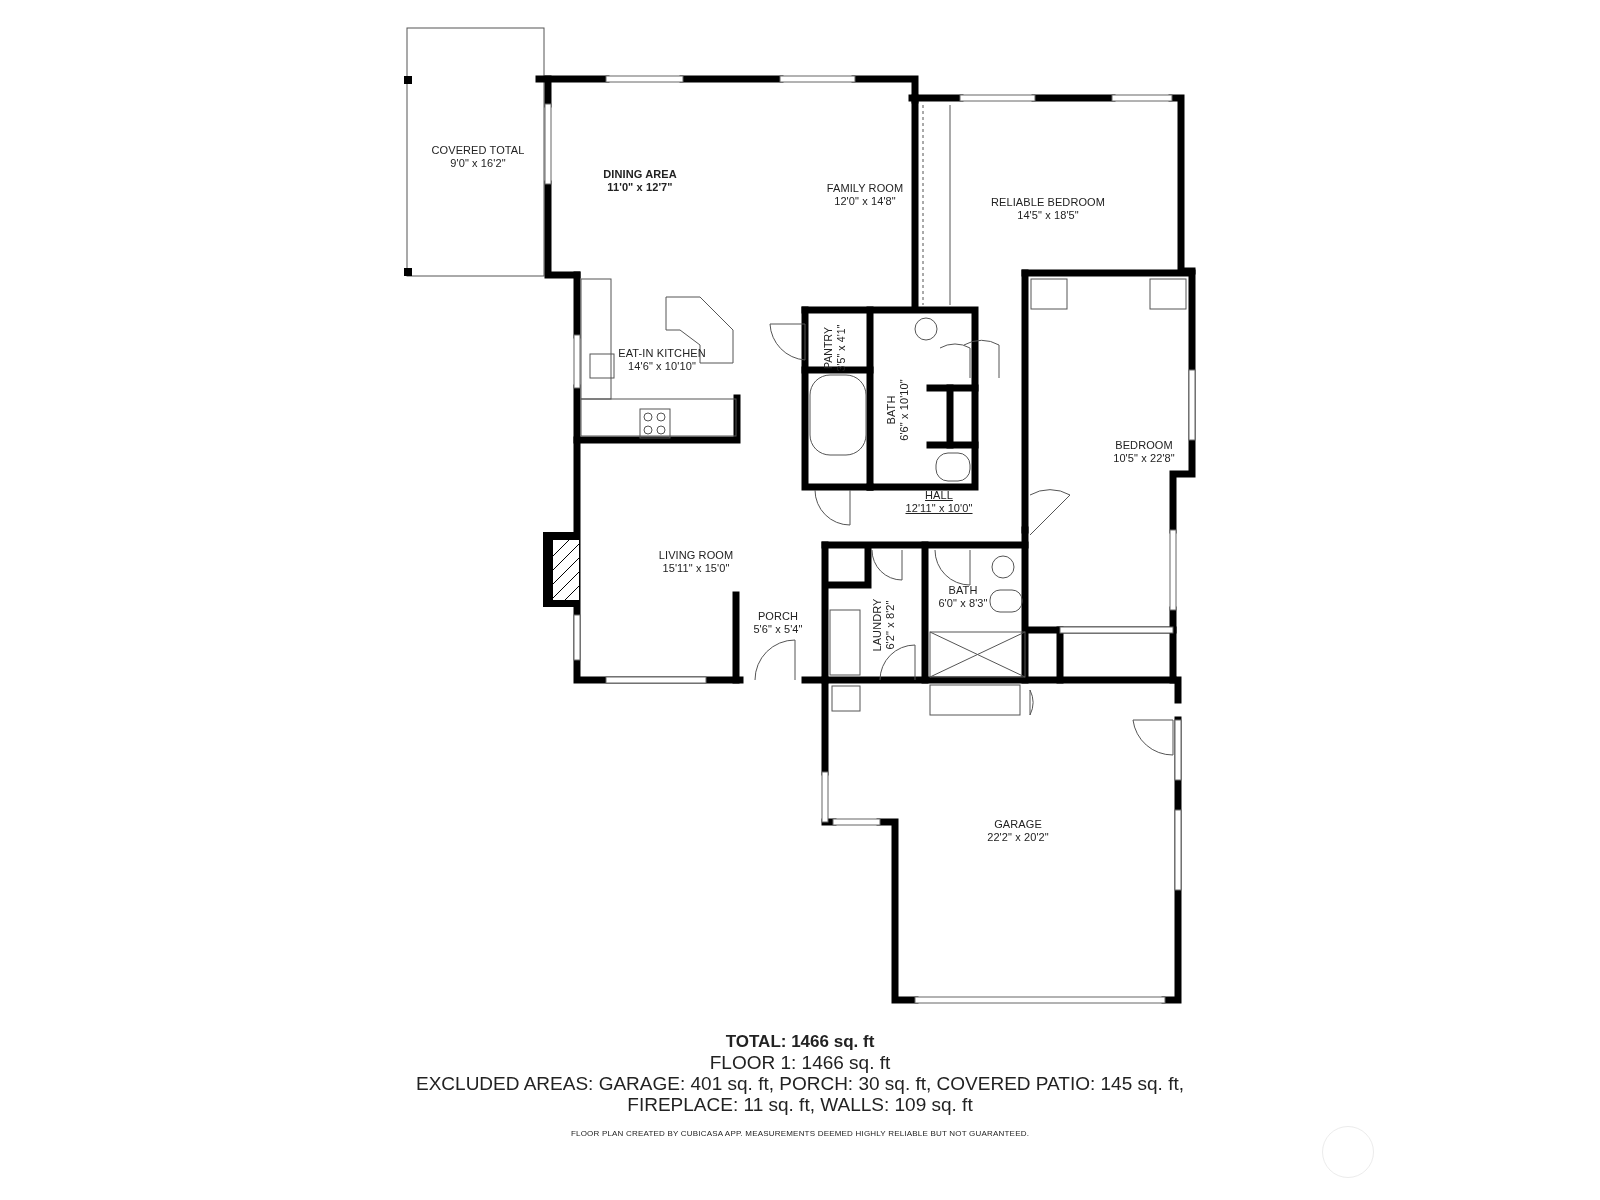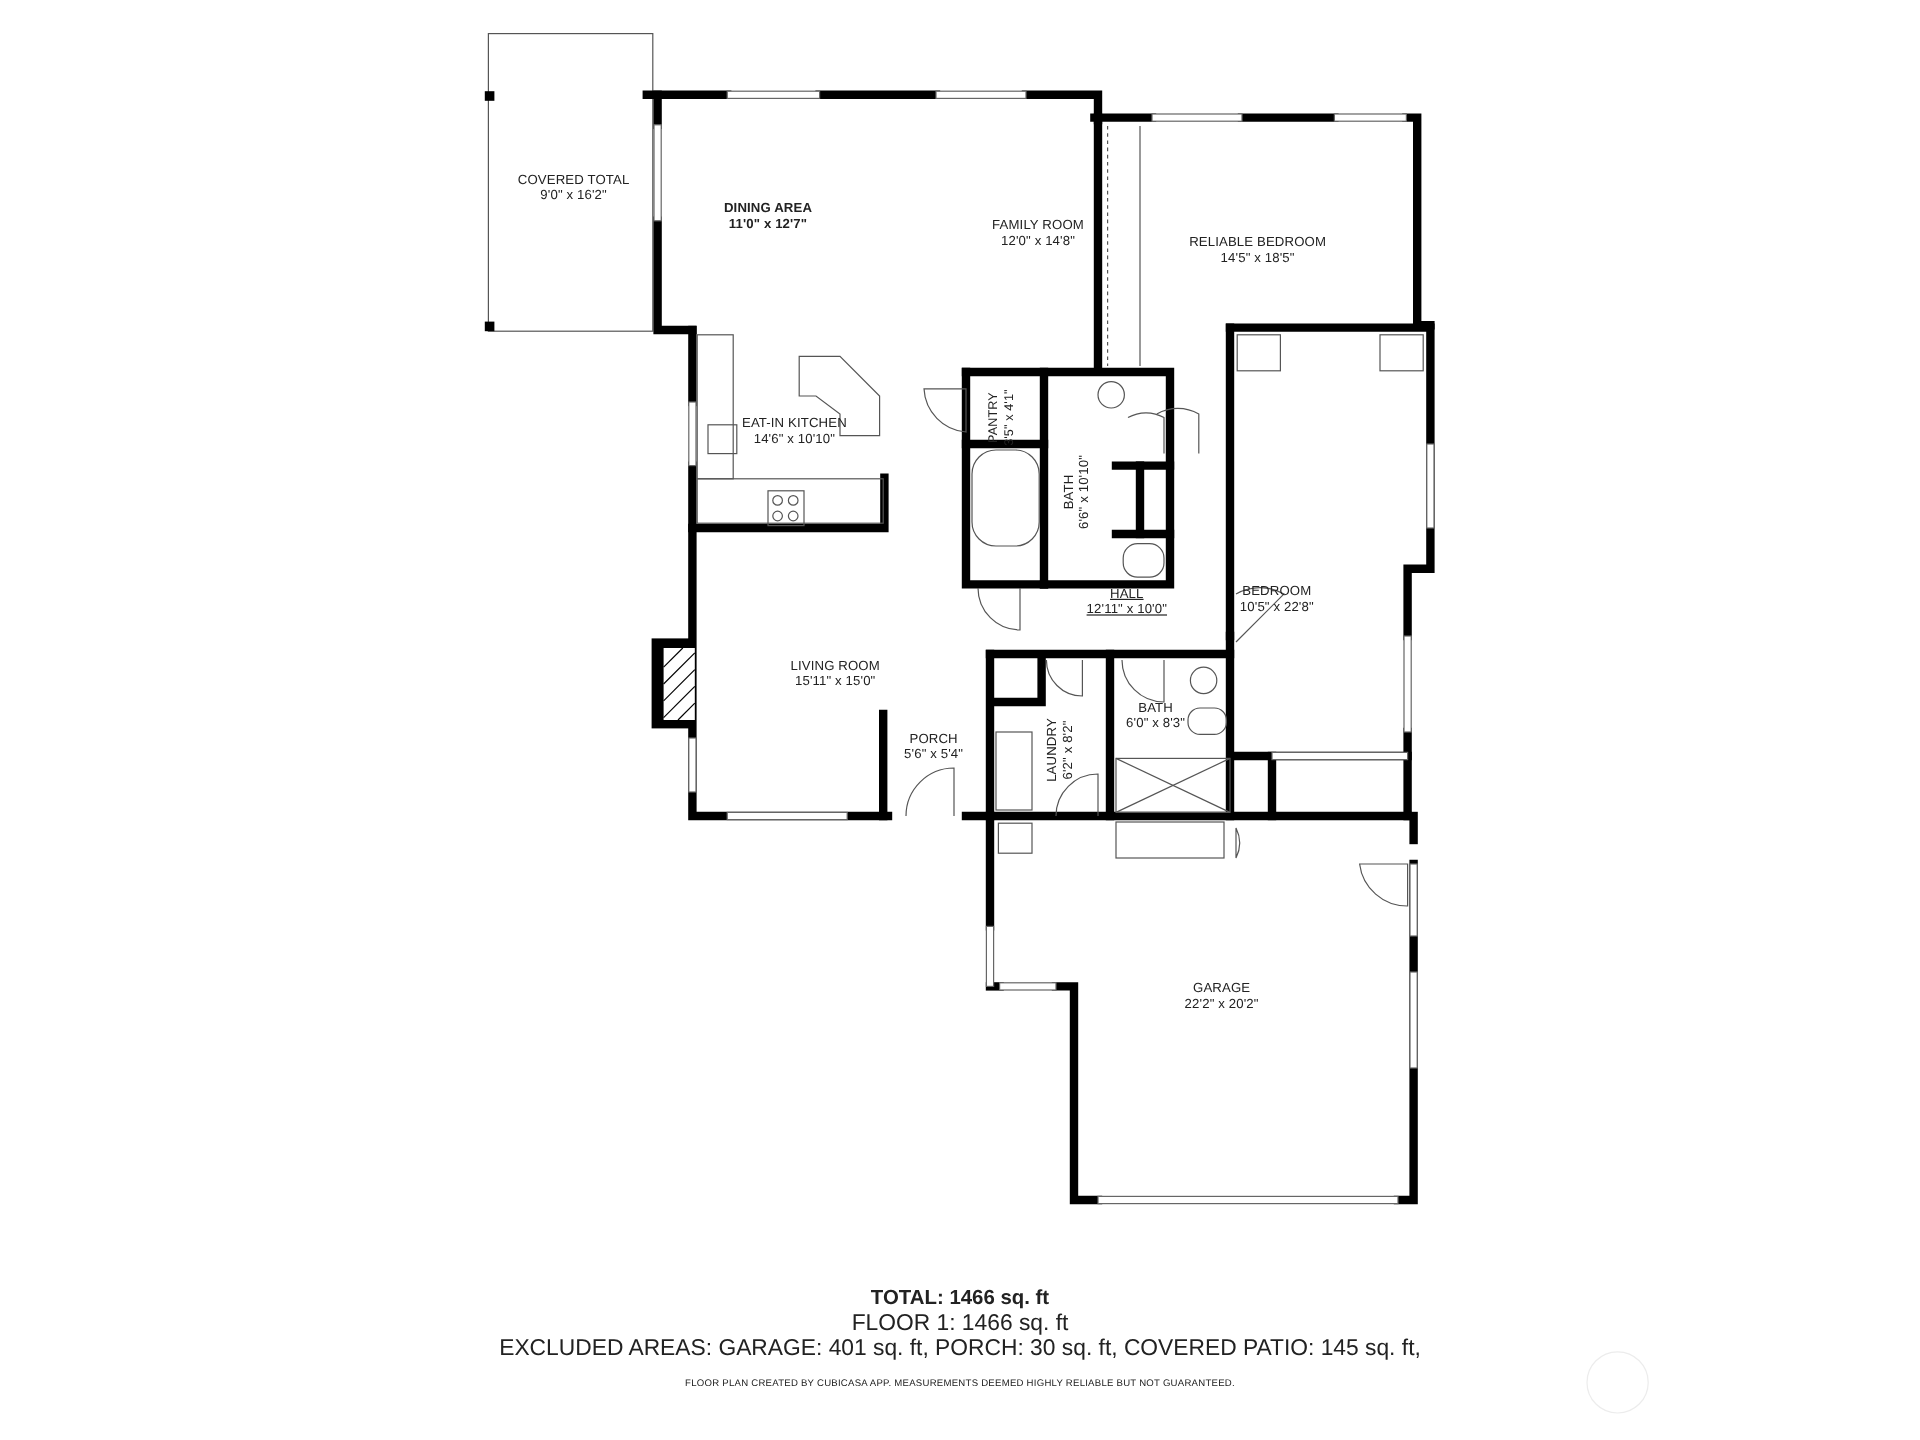--- a/index.html
+++ b/index.html
@@ -3,21 +3,21 @@
 <meta charset="utf-8">
 <style>
   html, body { margin: 0; padding: 0; background: #ffffff; }
   body { width: 1600px; height: 1200px; position: relative; overflow: hidden;
          font-family: "Liberation Sans", "DejaVu Sans", sans-serif; color: #222; }
   #plan { position: absolute; left: 0; top: 0; width: 1600px; height: 1030px; }
   .lbl { position: absolute; text-align: center; font-size: 11px; line-height: 13px; color: #222;
          transform: translate(-50%, -50%); white-space: nowrap; letter-spacing: 0.1px; }
   .lbl .nm, .lbl .dm { display: block; }
   .vert { transform: translate(-50%, -50%) rotate(-90deg); }
-  #footer { position: absolute; left: 0; top: 1030px; width: 1600px; text-align: center; margin-top: 40px; }
+  #footer { position: absolute; left: 0; top: 1030px; width: 1600px; text-align: center; }
   #footer .total { font-weight: bold; font-size: 17px; line-height: 20px; margin-top: 2px; }
   #footer .line { font-size: 19px; line-height: 21px; }
   #footer .note { font-size: 8px; margin-top: 14px; letter-spacing: 0.2px; }
   #watermark { position: absolute; left: 1322px; top: 1126px; width: 50px; height: 50px;
                border-radius: 50%; border: 1.5px solid #ececec; }
 </style>
 </head>
 <body>
 
 <svg id="plan" viewBox="0 0 1600 1030" xmlns="http://www.w3.org/2000/svg">
@@ -185,21 +185,21 @@
   <span class="dm">14'6" x 10'10"</span>
 </div>
 <div class="lbl vert" style="left:835px;top:348px;font-size:10.5px;">
   <span class="nm">PANTRY</span>
   <span class="dm">3'5" x 4'1"</span>
 </div>
 <div class="lbl vert" style="left:898px;top:410px;">
   <span class="nm">BATH</span>
   <span class="dm">6'6" x 10'10"</span>
 </div>
-<div class="lbl" style="left:1064px;top:452px;margin-top:48px;">
+<div class="lbl" style="left:1144px;top:452px;">
   <span class="nm">BEDROOM</span>
   <span class="dm">10'5" x 22'8"</span>
 </div>
 <div class="lbl" style="left:939px;top:502px;text-decoration:underline;">
   <span class="nm">HALL</span>
   <span class="dm">12'11" x 10'0"</span>
 </div>
 <div class="lbl" style="left:696px;top:562px;">
   <span class="nm">LIVING ROOM</span>
   <span class="dm">15'11" x 15'0"</span>
@@ -218,16 +218,17 @@
 </div>
 <div class="lbl" style="left:1018px;top:831px;">
   <span class="nm">GARAGE</span>
   <span class="dm">22'2" x 20'2"</span>
 </div>
 
 <div id="footer">
   <div class="total">TOTAL: 1466 sq. ft</div>
   <div class="line">FLOOR 1: 1466 sq. ft</div>
   <div class="line">EXCLUDED AREAS: GARAGE: 401 sq. ft, PORCH: 30 sq. ft, COVERED PATIO: 145 sq. ft,</div>
+  <div class="line">FIREPLACE: 11 sq. ft, WALLS: 109 sq. ft</div>
   <div class="note">FLOOR PLAN CREATED BY CUBICASA APP. MEASUREMENTS DEEMED HIGHLY RELIABLE BUT NOT GUARANTEED.</div>
 </div>
 
 <div id="watermark"></div>
 
 </body></html>

